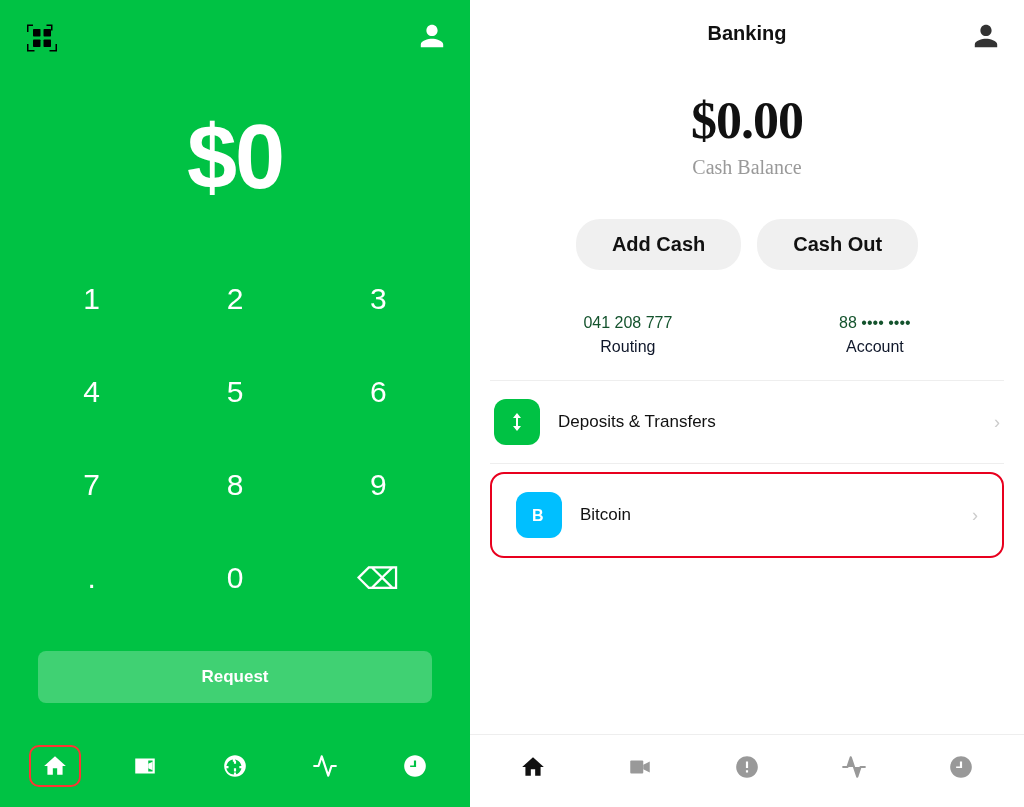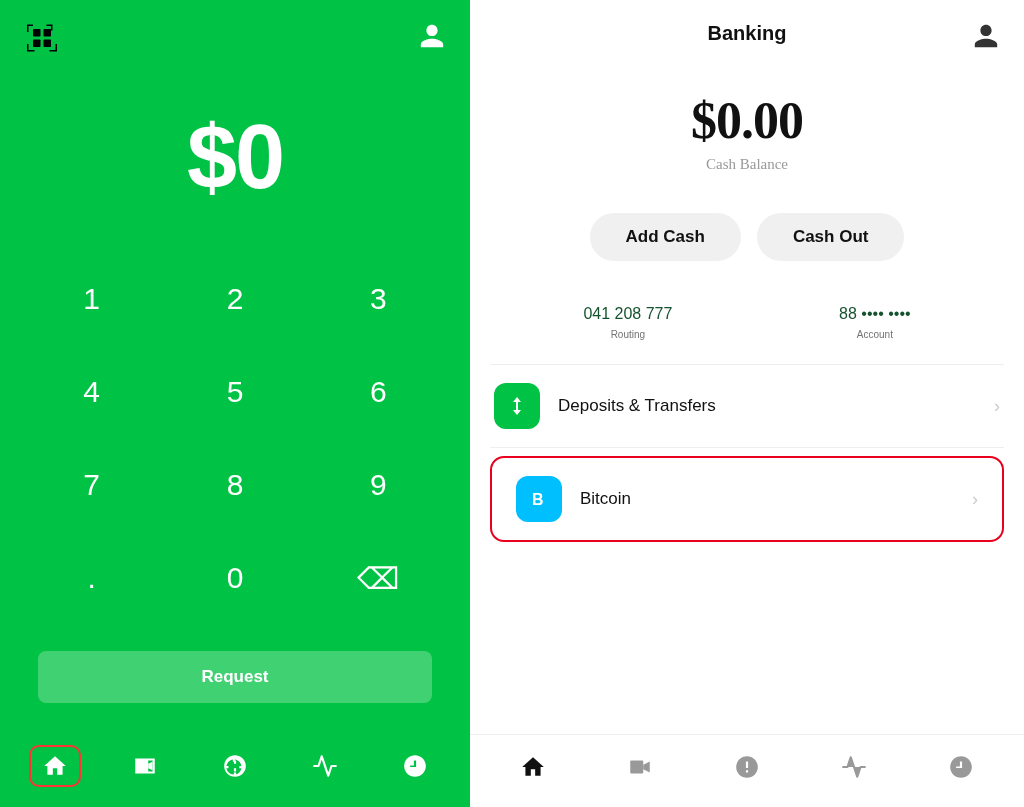--- a/index.html
+++ b/index.html
@@ -167,38 +167,38 @@
     }
 
     .right-balance-amount {
       font-size: 52px;
       font-weight: 700;
       color: #111;
       letter-spacing: -1px;
     }
 
     .cash-balance-label {
-      font-size: 15px;
+      font-size: 20px;
       color: #999;
       margin-top: 6px;
     }
 
     .banking-buttons {
       display: flex;
       justify-content: center;
       gap: 16px;
       padding: 20px 24px;
     }
 
     .banking-btn {
       background: #f0f0f0;
       border: none;
       border-radius: 24px;
       padding: 14px 36px;
-      font-size: 17px;
+      font-size: 20px;
       font-weight: 600;
       color: #111;
       cursor: pointer;
       min-width: 130px;
     }
 
     .account-info {
       display: flex;
       justify-content: space-around;
       padding: 24px 30px;
@@ -211,22 +211,22 @@
       gap: 6px;
     }
 
     .account-info-value {
       font-size: 16px;
       font-weight: 500;
       color: #14532d;
     }
 
     .account-info-label {
-      font-size: 10px;
-      color: #737373;
+      font-size: 16px;
+      color: #0f172a;
     }
 
     .divider {
       height: 1px;
       background: #eee;
       margin: 0 20px;
     }
 
     .menu-item {
       display: flex;

